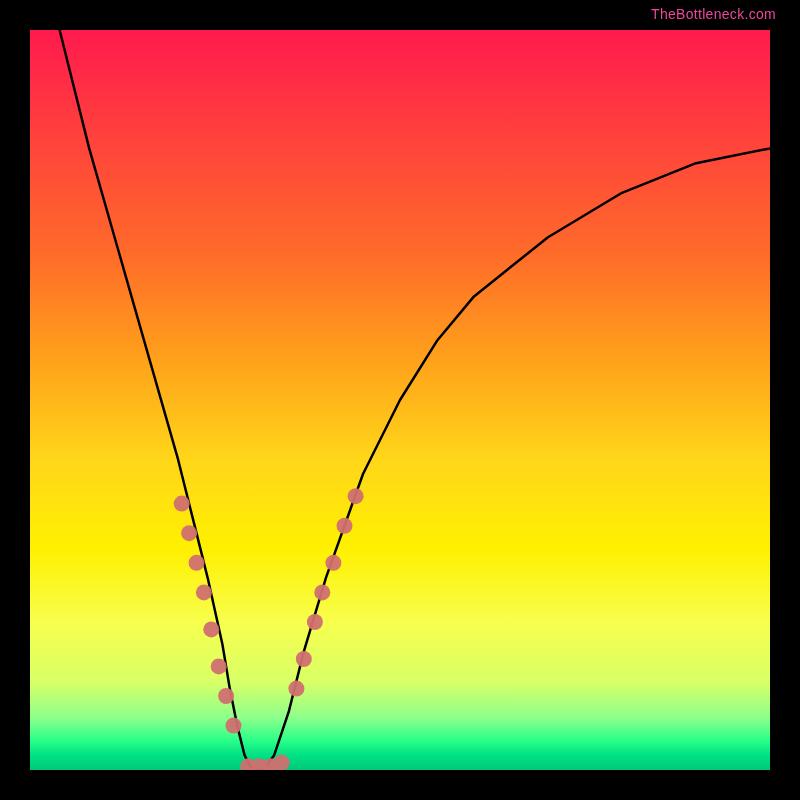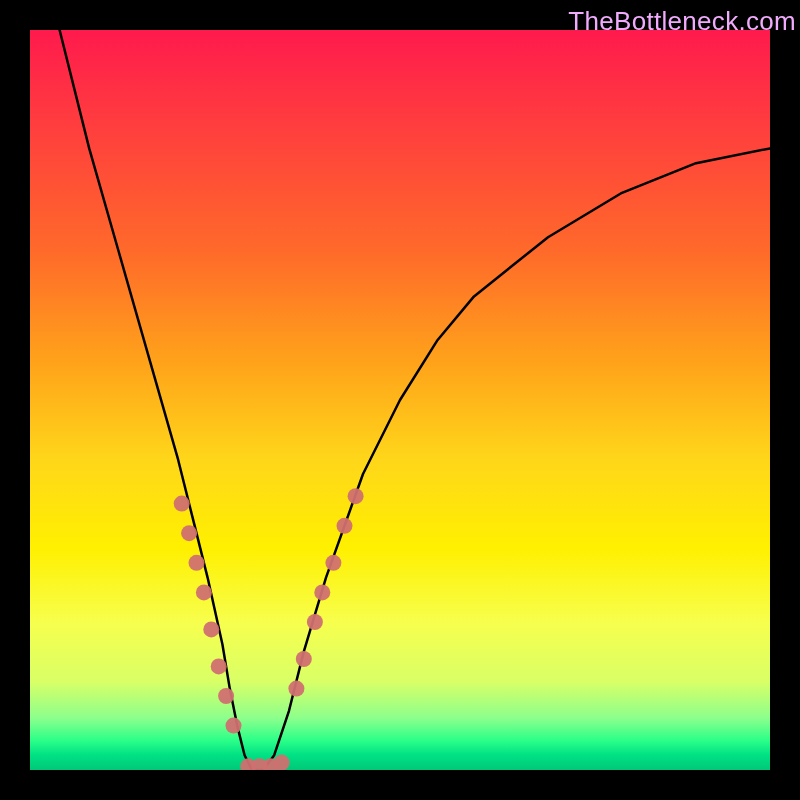--- a/index.html
+++ b/index.html
@@ -37,23 +37,23 @@
       #d9ff66 88%,
       #8cff8c 93%,
       #2bff88 96%,
       #00e184 98%,
       #00c878 100%
     );
   }
   .watermark {
     position: absolute;
     top: 6px;
-    right: 4px;
-    color: #f0abfc;
-    font-size: 26px;
+    right: 24px;
+    color: #ec4899;
+    font-size: 14px;
     font-weight: 500;
     letter-spacing: 0.3px;
   }
   svg.curve {
     position: absolute;
     left: 0;
     top: 0;
     width: 740px;
     height: 740px;
   }

